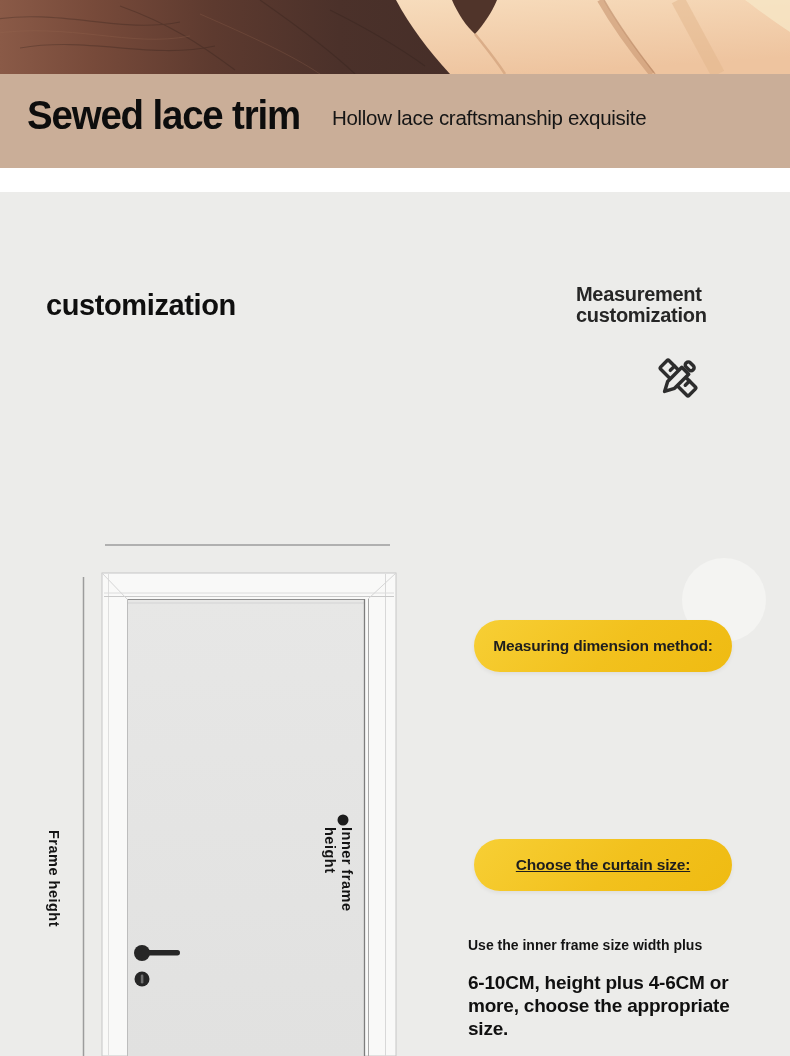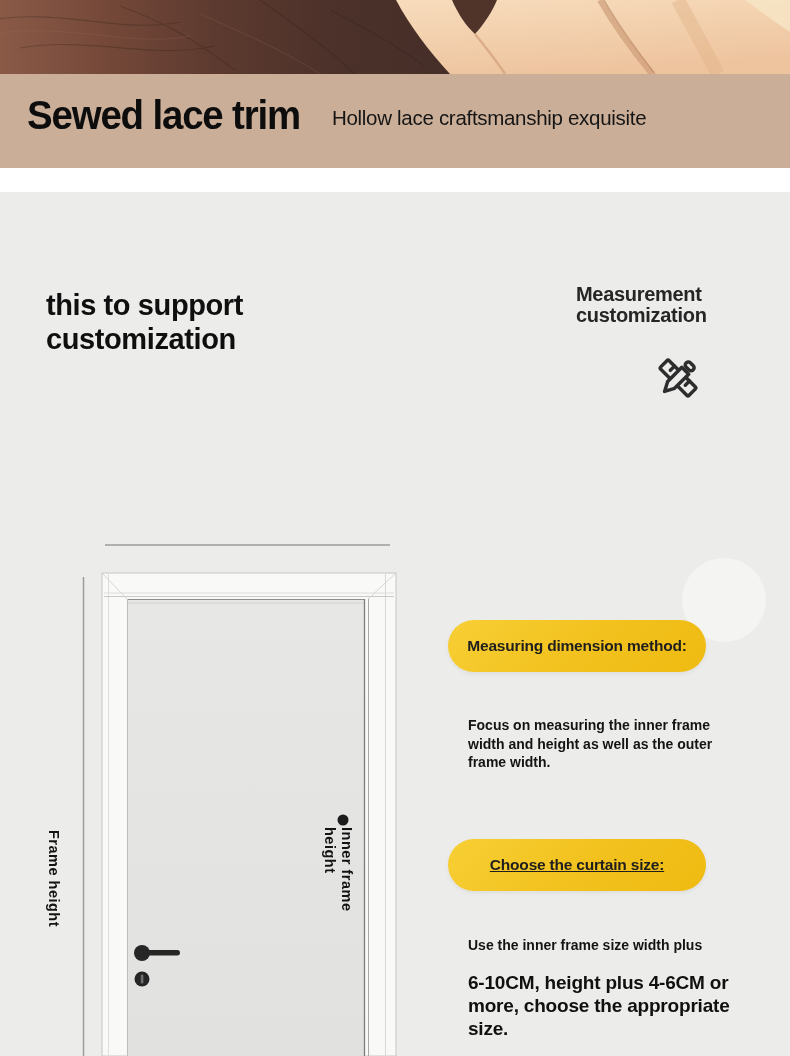--- a/index.html
+++ b/index.html
@@ -33,21 +33,21 @@
   .door-svg{position:absolute;left:40px;top:298px;}
   .label-fw{position:absolute;left:150px;top:314px;width:200px;text-align:center;
             font-size:15.5px;font-weight:bold;color:#141414;}
   .label-fh{position:absolute;left:46px;top:638px;writing-mode:vertical-rl;
             font-size:14.5px;font-weight:bold;color:#141414;letter-spacing:.5px;line-height:16px;}
   .label-if{position:absolute;left:321px;top:635px;writing-mode:vertical-rl;
             font-size:14.5px;font-weight:bold;color:#141414;letter-spacing:.5px;}
   .label-if div{line-height:17px;}
 
   
-  .pill{position:absolute;left:448px;width:258px;height:52px;border:none;border-radius:26px;
+  .pill{position:absolute;left:474px;width:258px;height:52px;border:none;border-radius:26px;
         background:linear-gradient(135deg,#f7cf35 0%,#f2c11d 55%,#efbb12 100%);
         font-family:"Liberation Sans",sans-serif;font-size:15.5px;font-weight:bold;color:#1e1e1e;
         letter-spacing:-.2px;cursor:pointer;box-shadow:0 2px 4px rgba(0,0,0,.06);}
   .pill1{top:428px;}
   .pill2{top:647px;text-decoration:underline;}
 
   .para1{position:absolute;left:468px;top:524px;width:262px;margin:0;
          font-size:14px;line-height:18.5px;font-weight:bold;color:#141414;}
   .para2a{position:absolute;left:468px;top:745px;margin:0;white-space:nowrap;
           font-size:14px;font-weight:bold;color:#141414;}
@@ -99,21 +99,20 @@
 
   <div class="banner">
     <div class="banner-title">Sewed lace trim</div>
     <div class="banner-sub">Hollow lace craftsmanship exquisite</div>
   </div>
 
   <div class="measure-section">
     <div class="circle-deco"></div>
 
     <div class="heading">
-      <div>this to support</div>
       <div>customization</div>
     </div>
 
     <div class="corner">
       <div>Measurement</div>
       <div>customization</div>
     </div>
 
     <svg class="tool-icon" width="52" height="52" viewBox="0 0 48 48">
       <g transform="rotate(45 24 24)" stroke="#2d2d2d" stroke-width="3.2" stroke-linejoin="round" stroke-linecap="round" fill="#ececea">
@@ -160,20 +159,19 @@
       <circle cx="303" cy="330" r="5.5" fill="#1c1c1c"></circle>
     </svg>
 
     <div class="label-fh">Frame height</div>
     <div class="label-if">
       <div>Inner frame</div>
       <div>height</div>
     </div>
 
     <button class="pill pill1">Measuring dimension method:</button>
-    <p class="para1">Focus on measuring the inner frame width and height as well as the outer frame width.</p>
 
     <button class="pill pill2">Choose the curtain size:</button>
     <p class="para2a">Use the inner frame size width plus</p>
     <p class="para2b">6-10CM, height plus 4-6CM or more, choose the appropriate size.</p>
   </div>
 
 </div>
 
 </body></html>

